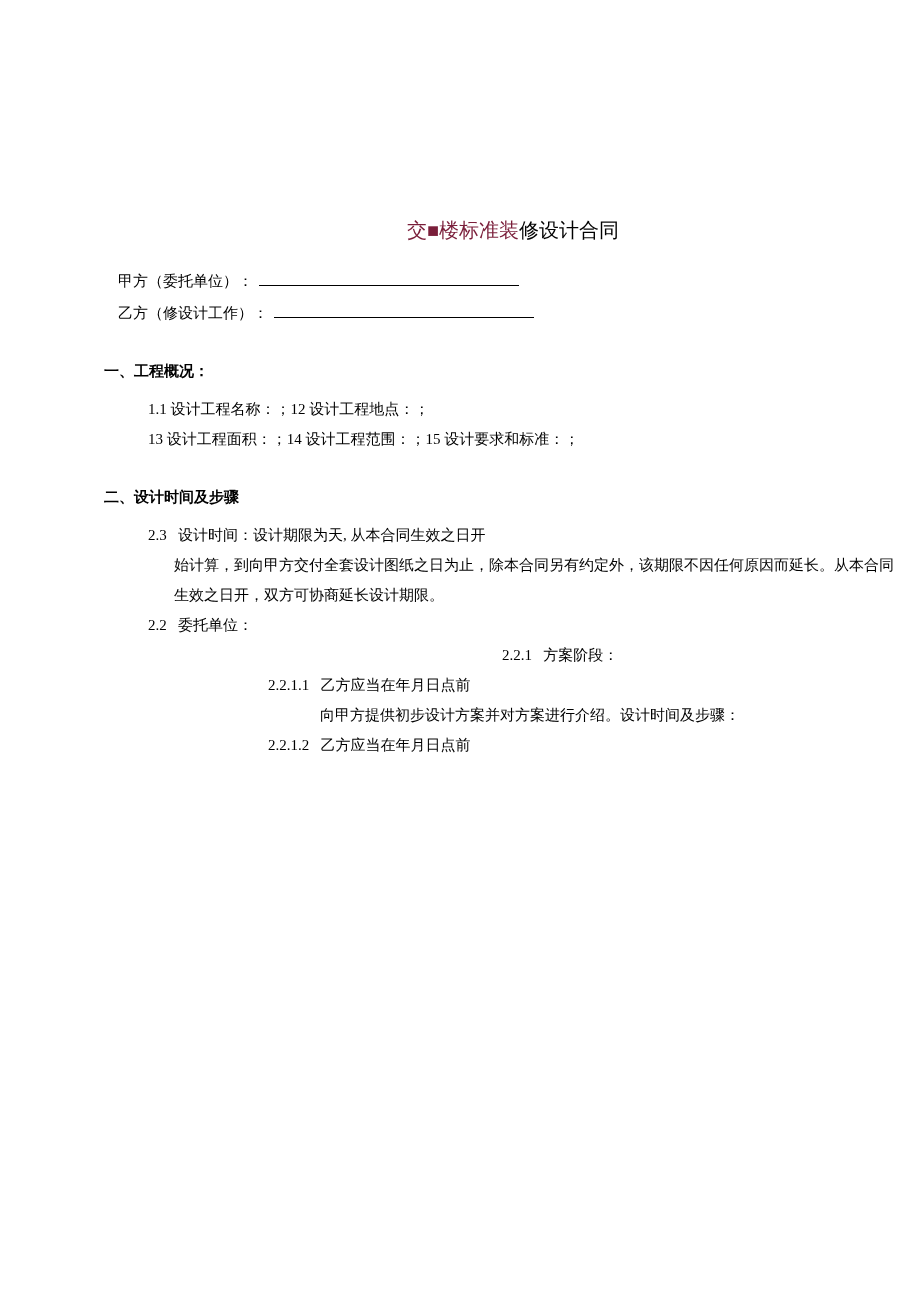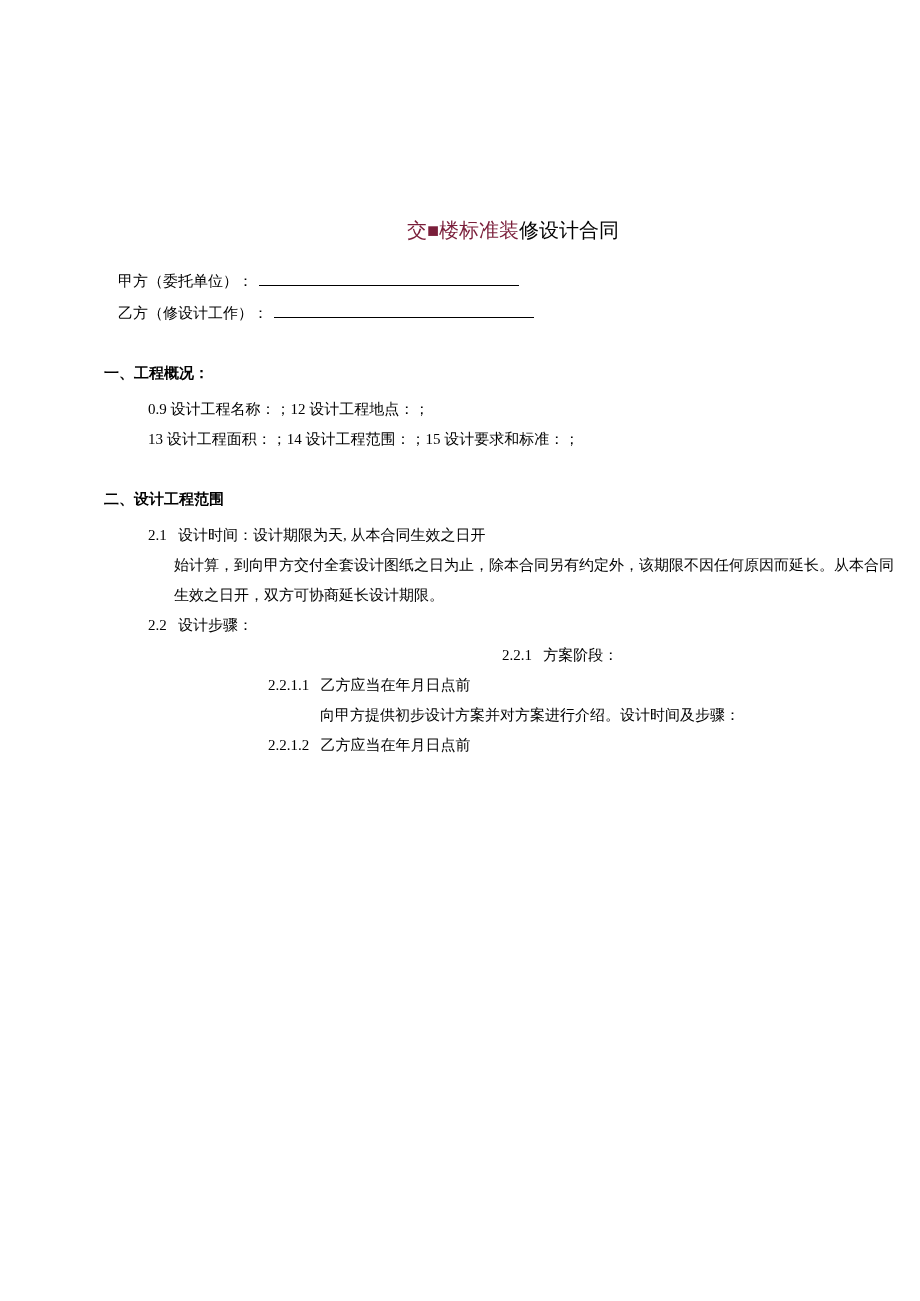--- a/index.html
+++ b/index.html
@@ -38,21 +38,21 @@
     min-width: 260px;
     height: 1.1em;
     margin-left: 6px;
   }
   .para {
     margin-top: 34px;
     text-indent: 2em;
   }
   .para .accent { color: #7a1e3a; }
   .section-heading {
-    font-family: Liberation Serif, serif;
+    font-family: Liberation Mono, monospace;
     font-weight: bold;
     margin-top: 30px;
     margin-bottom: 6px;
     margin-left: -14px;
   }
   .indent1 { padding-left: 30px; }
   .indent1b { padding-left: 56px; }
   .indent3 { padding-left: 94px; text-align: center; }
   .indent4 { padding-left: 150px; }
   .indent4cont { padding-left: 202px; }
@@ -71,34 +71,34 @@
     <span>甲方（委托单位）：</span>
     <span class="underline"></span>
   </div>
   <div class="party-line">
     <span>乙方（修设计工作）：</span>
     <span class="underline"></span>
   </div>
 
 
   <div class="section-heading">一、工程概况：</div>
-  <div class="indent1">0.9 设计工程名称：；12 设计工程地点：；</div>
+  <div class="indent1">1.1 设计工程名称：；12 设计工程地点：；</div>
   <div class="indent1">13 设计工程面积：；14 设计工程范围：；15 设计要求和标准：；</div>
 
-  <div class="section-heading">二、设计工程范围</div>
+  <div class="section-heading">二、设计时间及步骤</div>
 
   <div class="indent1">
-    <span class="num">2.1</span>&nbsp;&nbsp;
+    <span class="num">2.3</span>&nbsp;&nbsp;
     <span>设计时间：设计期限为天, 从本合同生效之日开</span>
   </div>
   <div class="indent1b">始计算，到向甲方交付全套设计图纸之日为止，除本合同另有约定外，该期限不因任何原因而延长。从本合同生效之日开，双方可协商延长设计期限。</div>
 
   <div class="indent1">
     <span class="num">2.2</span>&nbsp;&nbsp;
-    <span>设计步骤：</span>
+    <span>委托单位：</span>
   </div>
 
   <div class="indent3">
     <span class="num">2.2.1</span>&nbsp;&nbsp;
     <span>方案阶段：</span>
   </div>
 
   <div class="indent4">
     <span class="num">2.2.1.1</span>&nbsp;&nbsp;
     <span>乙方应当在年月日点前</span>

